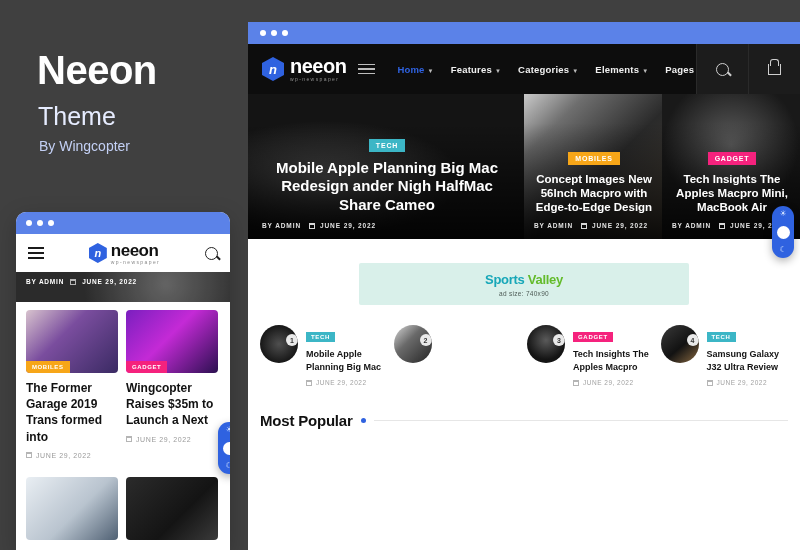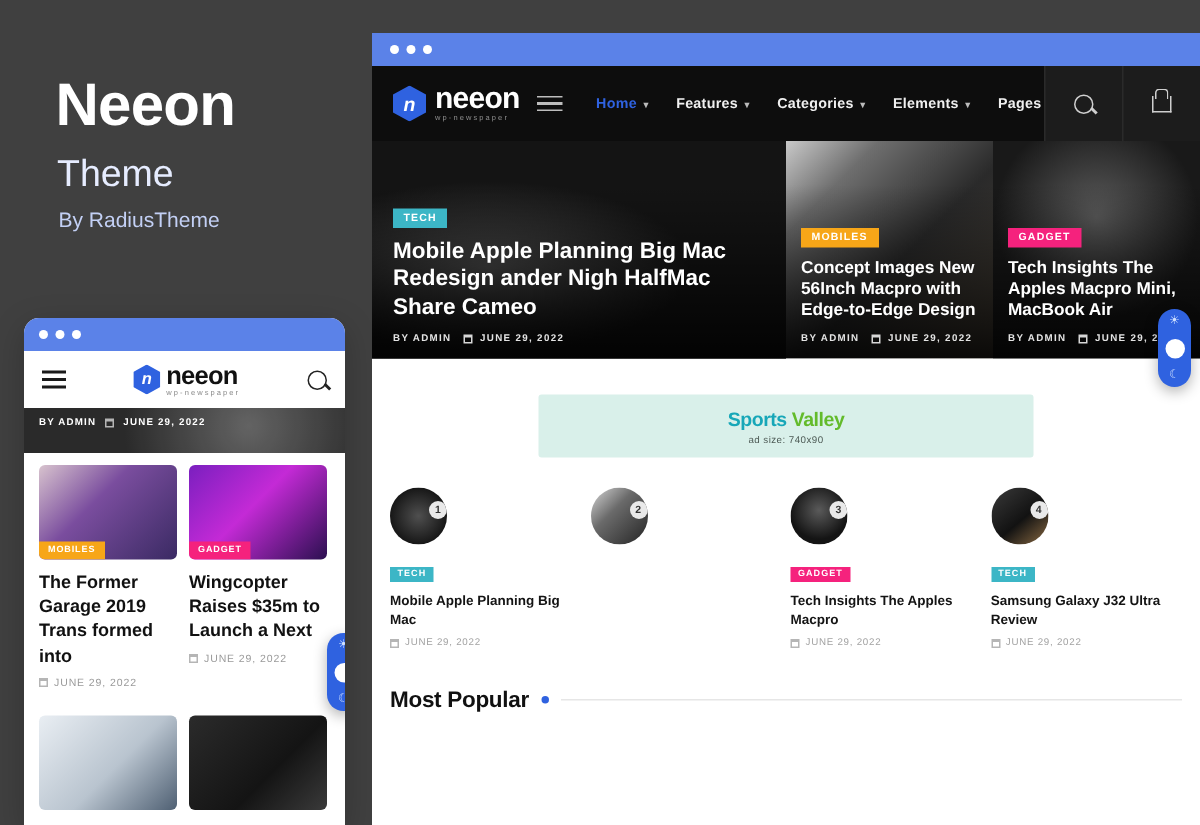--- a/index.html
+++ b/index.html
@@ -104,21 +104,21 @@
   .d-menu { display: flex; align-items: center; gap: 17px; margin-left: 22px; }
   .d-menu a { font-size: 9.5px; color: #f0f0f0; text-decoration: none; font-weight: bold; letter-spacing: .2px; white-space: nowrap; }
   .d-menu a.active { color: #2f62e0; }
   .caret { font-size: 6px; margin-left: 3px; color: #bbb; }
   .d-actions { position: absolute; right: 0; top: 0; height: 50px; display: flex; }
   .d-act { width: 52px; height: 50px; background: #1c1c1c; display: flex; align-items: center; justify-content: center; border-left: 1px solid #2a2a2a; }
   .cart { width: 13px; height: 11px; border: 1.5px solid #cfcfcf; border-top: none; position: relative; }
   .cart::before { content:""; position:absolute; left: 1px; top: -5px; width: 7px; height: 6px; border: 1.5px solid #cfcfcf; border-bottom: none; border-radius: 3px 3px 0 0; }
 
   
-  .hero { display: flex; height: 145px; }
+  .hero { display: flex; height: 145px; text-align: center; }
   .hero-main { width: 276px; position: relative; overflow: hidden; background: #1a1a1a; }
   .hero-main .bg { position: absolute; inset: 0; background:
       radial-gradient(ellipse at 28% 58%, #4a4a4a 0%, #141414 48%),
       radial-gradient(ellipse at 74% 58%, #4a4a4a 0%, #141414 48%),
       linear-gradient(160deg,#2e2e2e,#0e0e0e); }
   .hero-side { width: 138px; position: relative; overflow: hidden; }
   .hero-side.a .bg { position: absolute; inset: 0; background:
       linear-gradient(135deg,#c9c9c9 0%,#6e6e6e 22%,#2a2a2a 55%,#4a4237 100%); }
   .hero-side.b .bg { position: absolute; inset: 0; background:
       radial-gradient(circle at 50% 35%, #5c5c5c 0%, #191919 58%),
@@ -148,21 +148,21 @@
   .ad-img { width: 172px; background: linear-gradient(120deg,#efd9c9 0%,#f4c63b 34%,#e8b91e 58%,#cfd8e6 100%); position: relative; }
   .ad-img::after { content:""; position:absolute; left: 34%; top: 18%; width: 18%; height: 74%; background: #2c88c9; opacity: .55; border-radius: 4px; }
   .ad-txt { flex: 1; display: flex; flex-direction: column; align-items: center; justify-content: center; }
   .ad-brand { font-size: 13px; font-weight: bold; letter-spacing: -0.3px; }
   .ad-brand .s1 { color: #17a7b8; }
   .ad-brand .s2 { color: #63bb2b; }
   .ad-size { font-size: 6.5px; color: #4d5a55; margin-top: 3px; letter-spacing: .3px; }
 
   
   .trend { display: flex; padding: 20px 12px 0 12px; gap: 6px; background: #fff; }
-  .t-item { display: flex; gap: 8px; width: 132px; flex-direction: column; }
+  .t-item { display: flex; gap: 8px; width: 132px; }
   .t-thumb { width: 38px; height: 38px; border-radius: 50%; position: relative; flex: 0 0 38px; overflow: hidden; }
   .t-thumb .in { position: absolute; inset: 0; }
   .t1 .in { background: radial-gradient(circle at 50% 50%, #4f4f4f 0%, #171717 70%); }
   .t2 .in { background: linear-gradient(135deg,#d8d8d8 0%,#6a6a6a 40%,#242424 100%); }
   .t3 .in { background: radial-gradient(circle at 50% 40%, #5a5a5a 0%, #141414 65%); }
   .t4 .in { background: linear-gradient(140deg,#3a3a3a 0%,#121212 55%,#8a6a42 100%); }
   .t-num {
     position: absolute; right: 0px; top: 9px; width: 12px; height: 12px; border-radius: 50%;
     background: #e9e9e9; color: #333; font-size: 7px; font-weight: bold;
     display: flex; align-items: center; justify-content: center;
@@ -179,21 +179,21 @@
   .sect .rule { flex: 1; height: 1px; background: #e6e6e6; }
 </style>
 </head>
 <body>
 
 <div class="stage">
 
   <div class="promo">
     <div class="promo-title">Neeon</div>
     <div class="promo-sub">Theme</div>
-    <div class="promo-by">By RadiusTheme</div>
+    <div class="promo-by">By Wingcopter</div>
   </div>
 
   <div class="mobile">
     <div class="mobile-bar">
       <span class="dot"></span>
       <span class="dot"></span>
       <span class="dot"></span>
     </div>
 
     <div class="mobile-nav">

